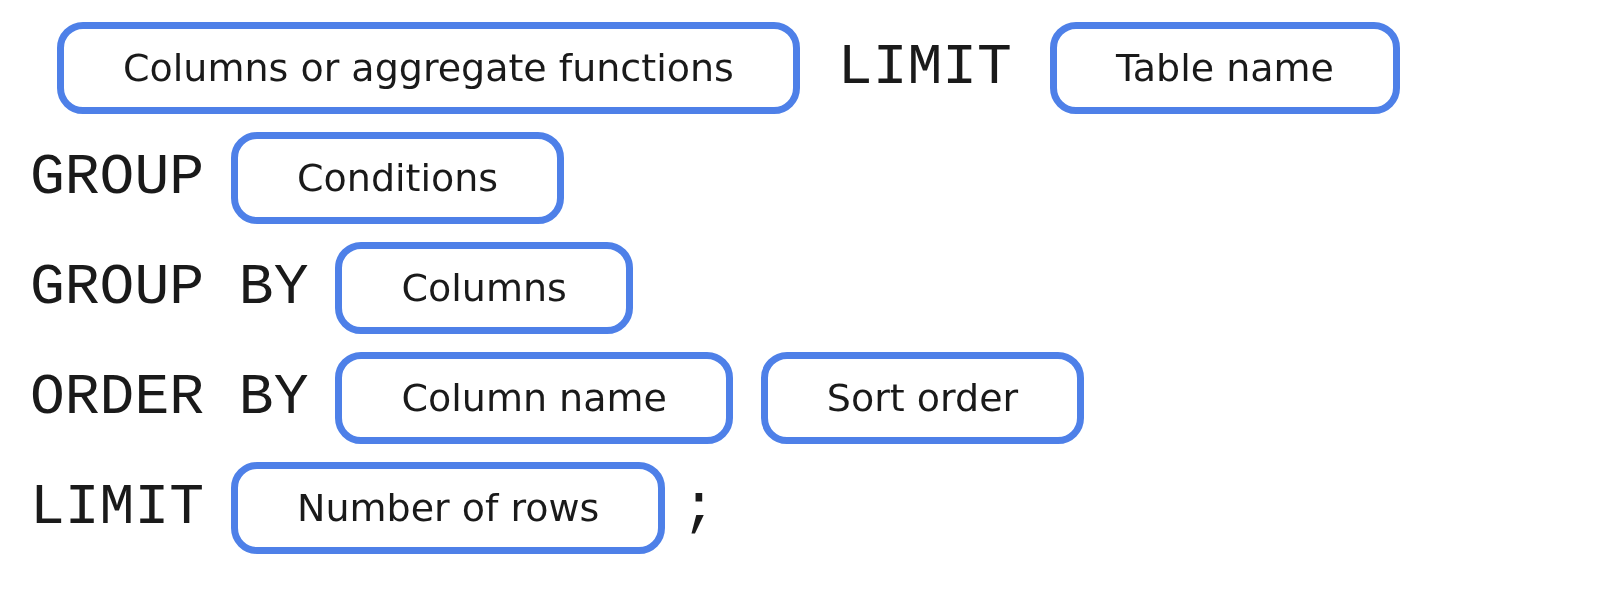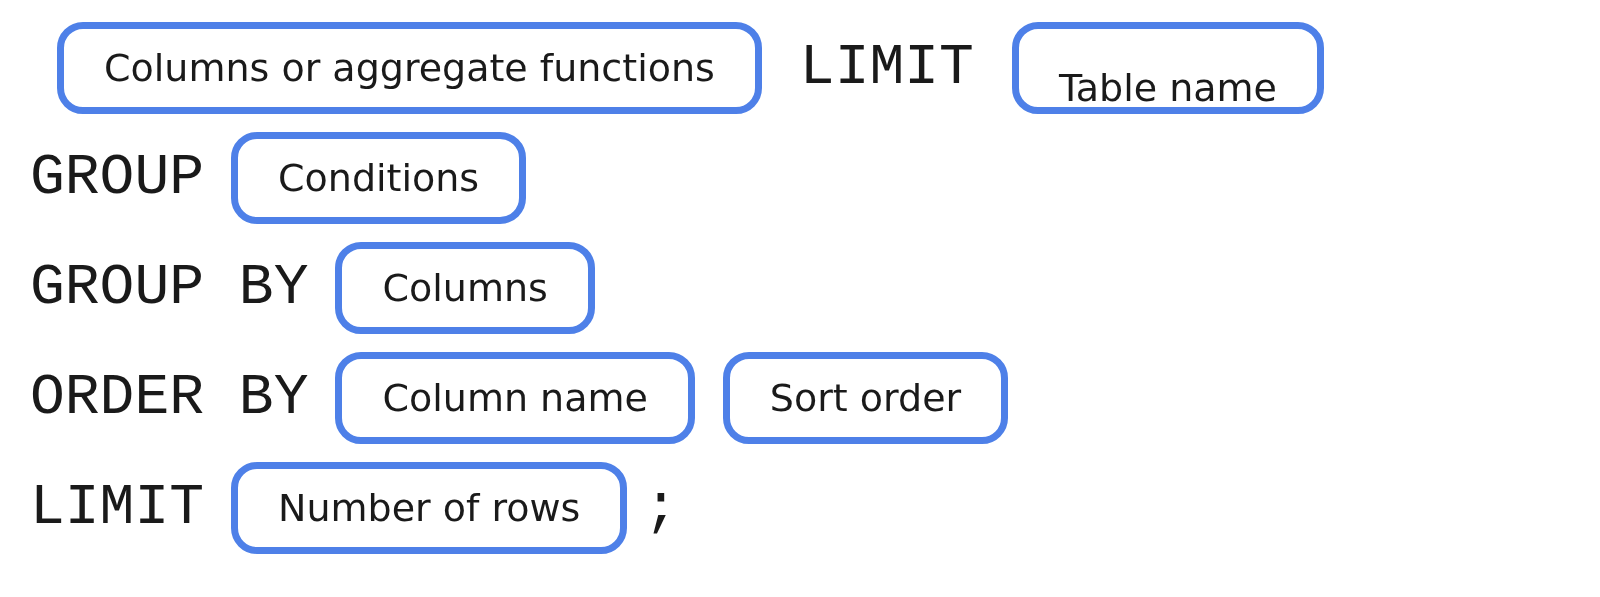--- a/index.html
+++ b/index.html
@@ -34,37 +34,36 @@
   }
   .pill {
     box-sizing: border-box;
     height: 92px;
     display: flex;
     align-items: center;
     justify-content: center;
     border: 7px solid #4e80e8;
     border-radius: 26px;
     background: #ffffff;
-    padding: 0 40px;
+    padding: 0 59px;
     margin-left: 27px;
   }
   .pill-label {
     font-family: "DejaVu Sans", sans-serif;
     font-size: 38px;
     font-weight: 500;
     color: #1a1a1a;
     line-height: 1;
     letter-spacing: 0;
   }
   .kw-from {
     margin-left: 38px;
   }
   .pill-after-from {
     margin-left: 38px;
-    align-items: flex-end;
   }
   .pill-sibling {
     margin-left: 28px;
     justify-content: flex-end;
   }
   .terminator {
     margin-left: 16px;
   }
 </style>
 </head>

